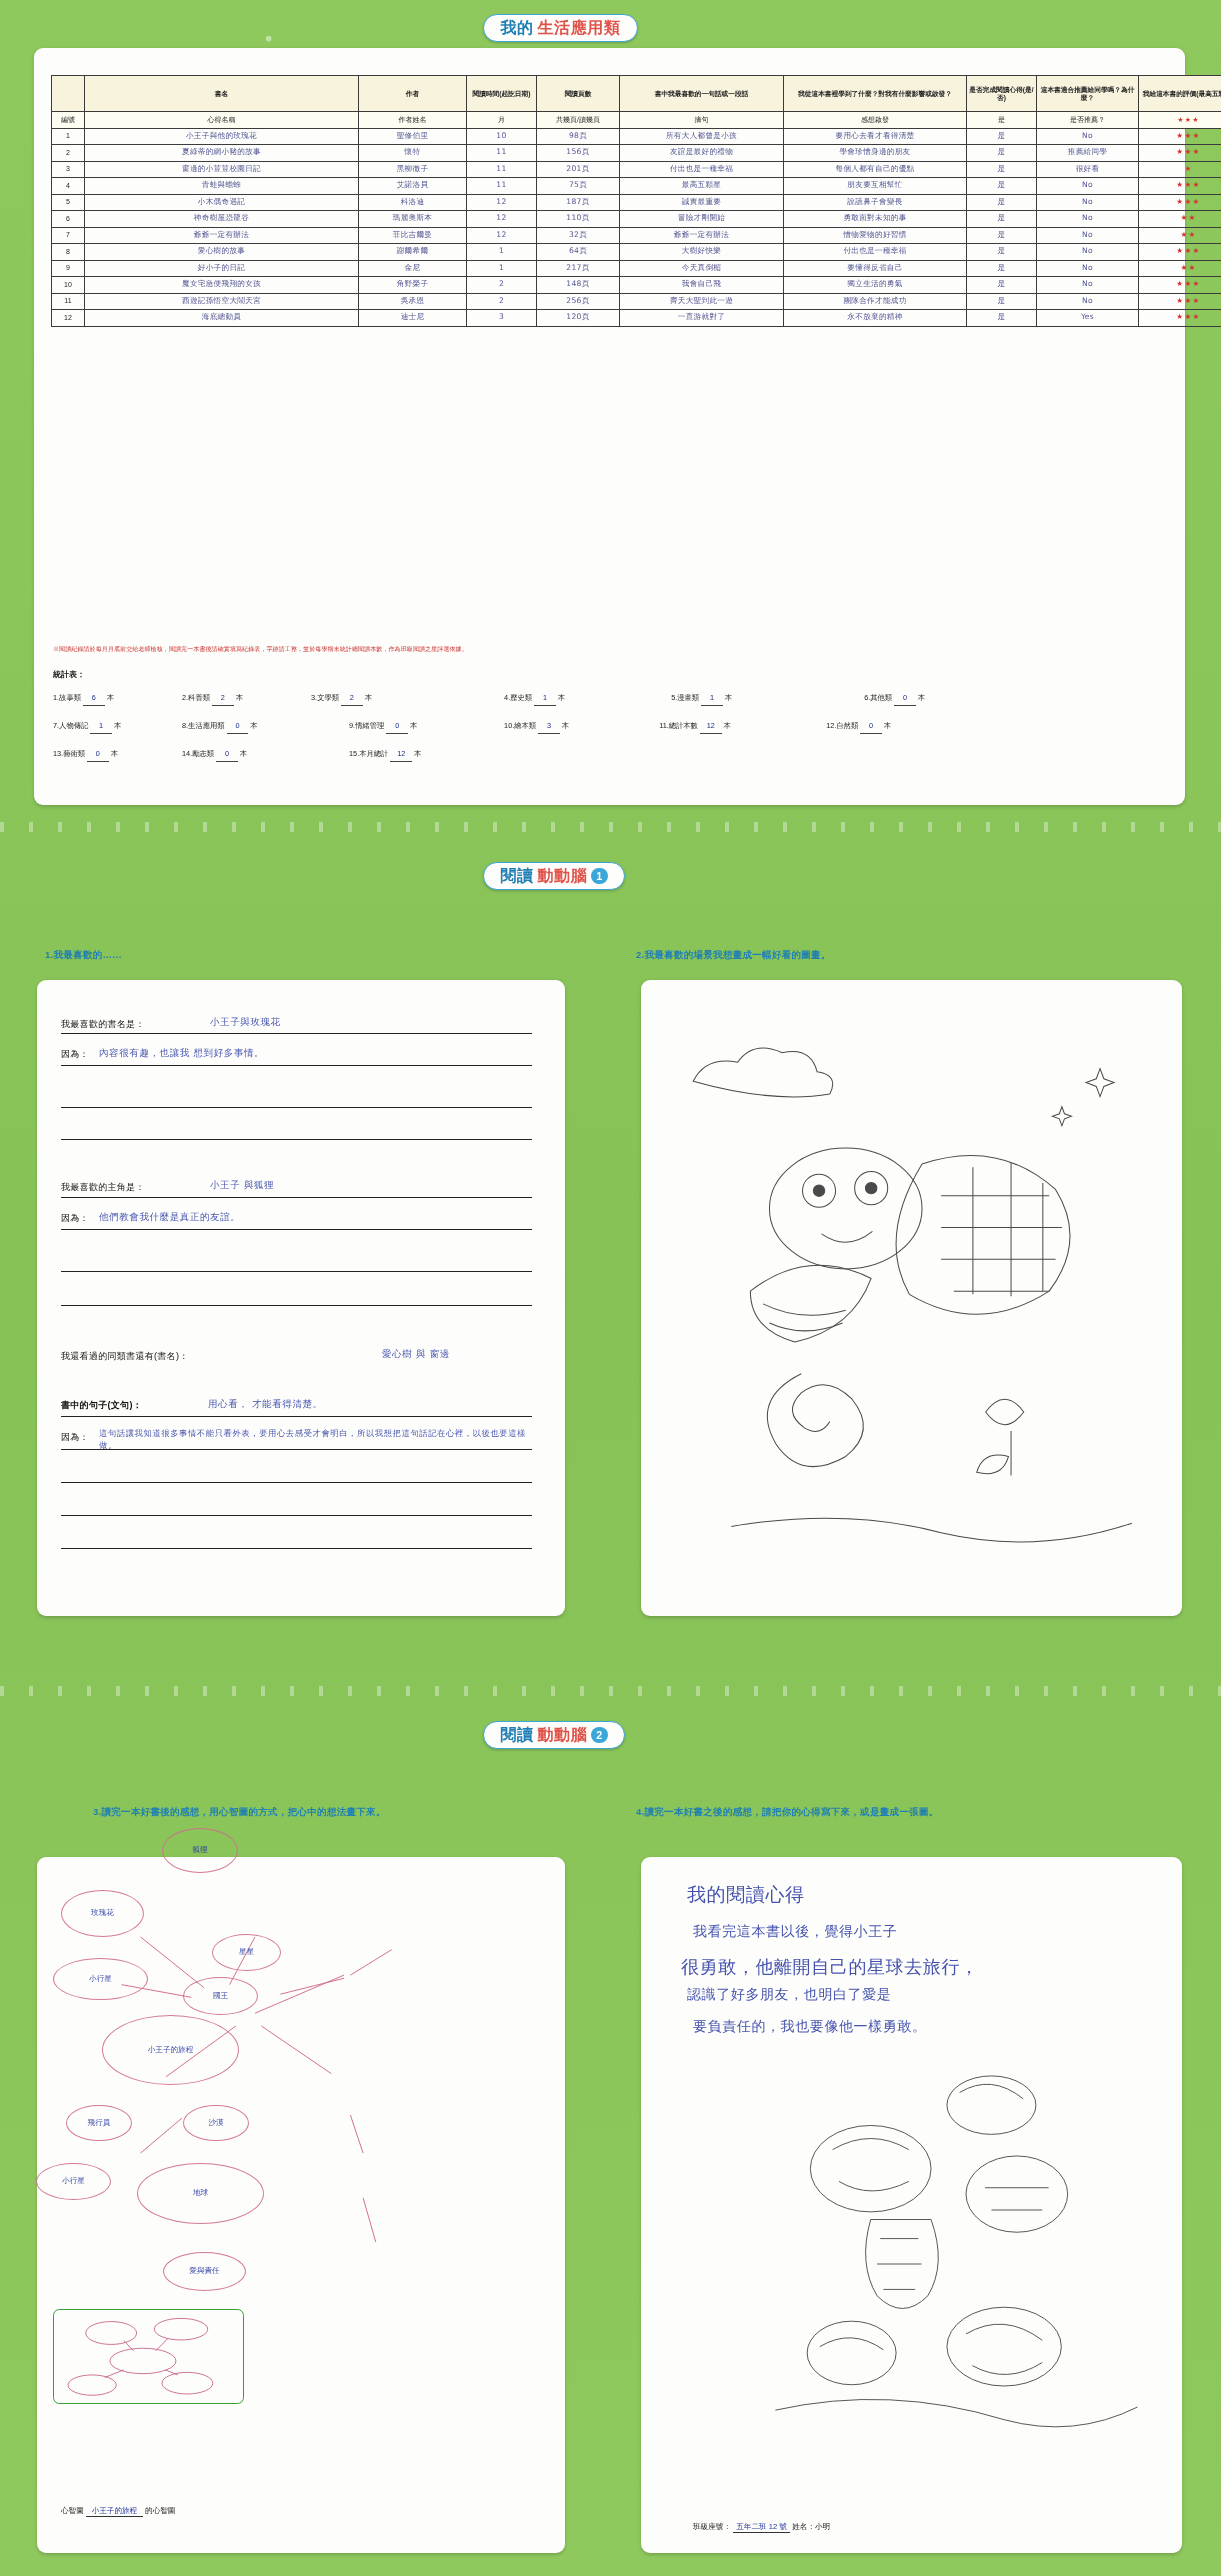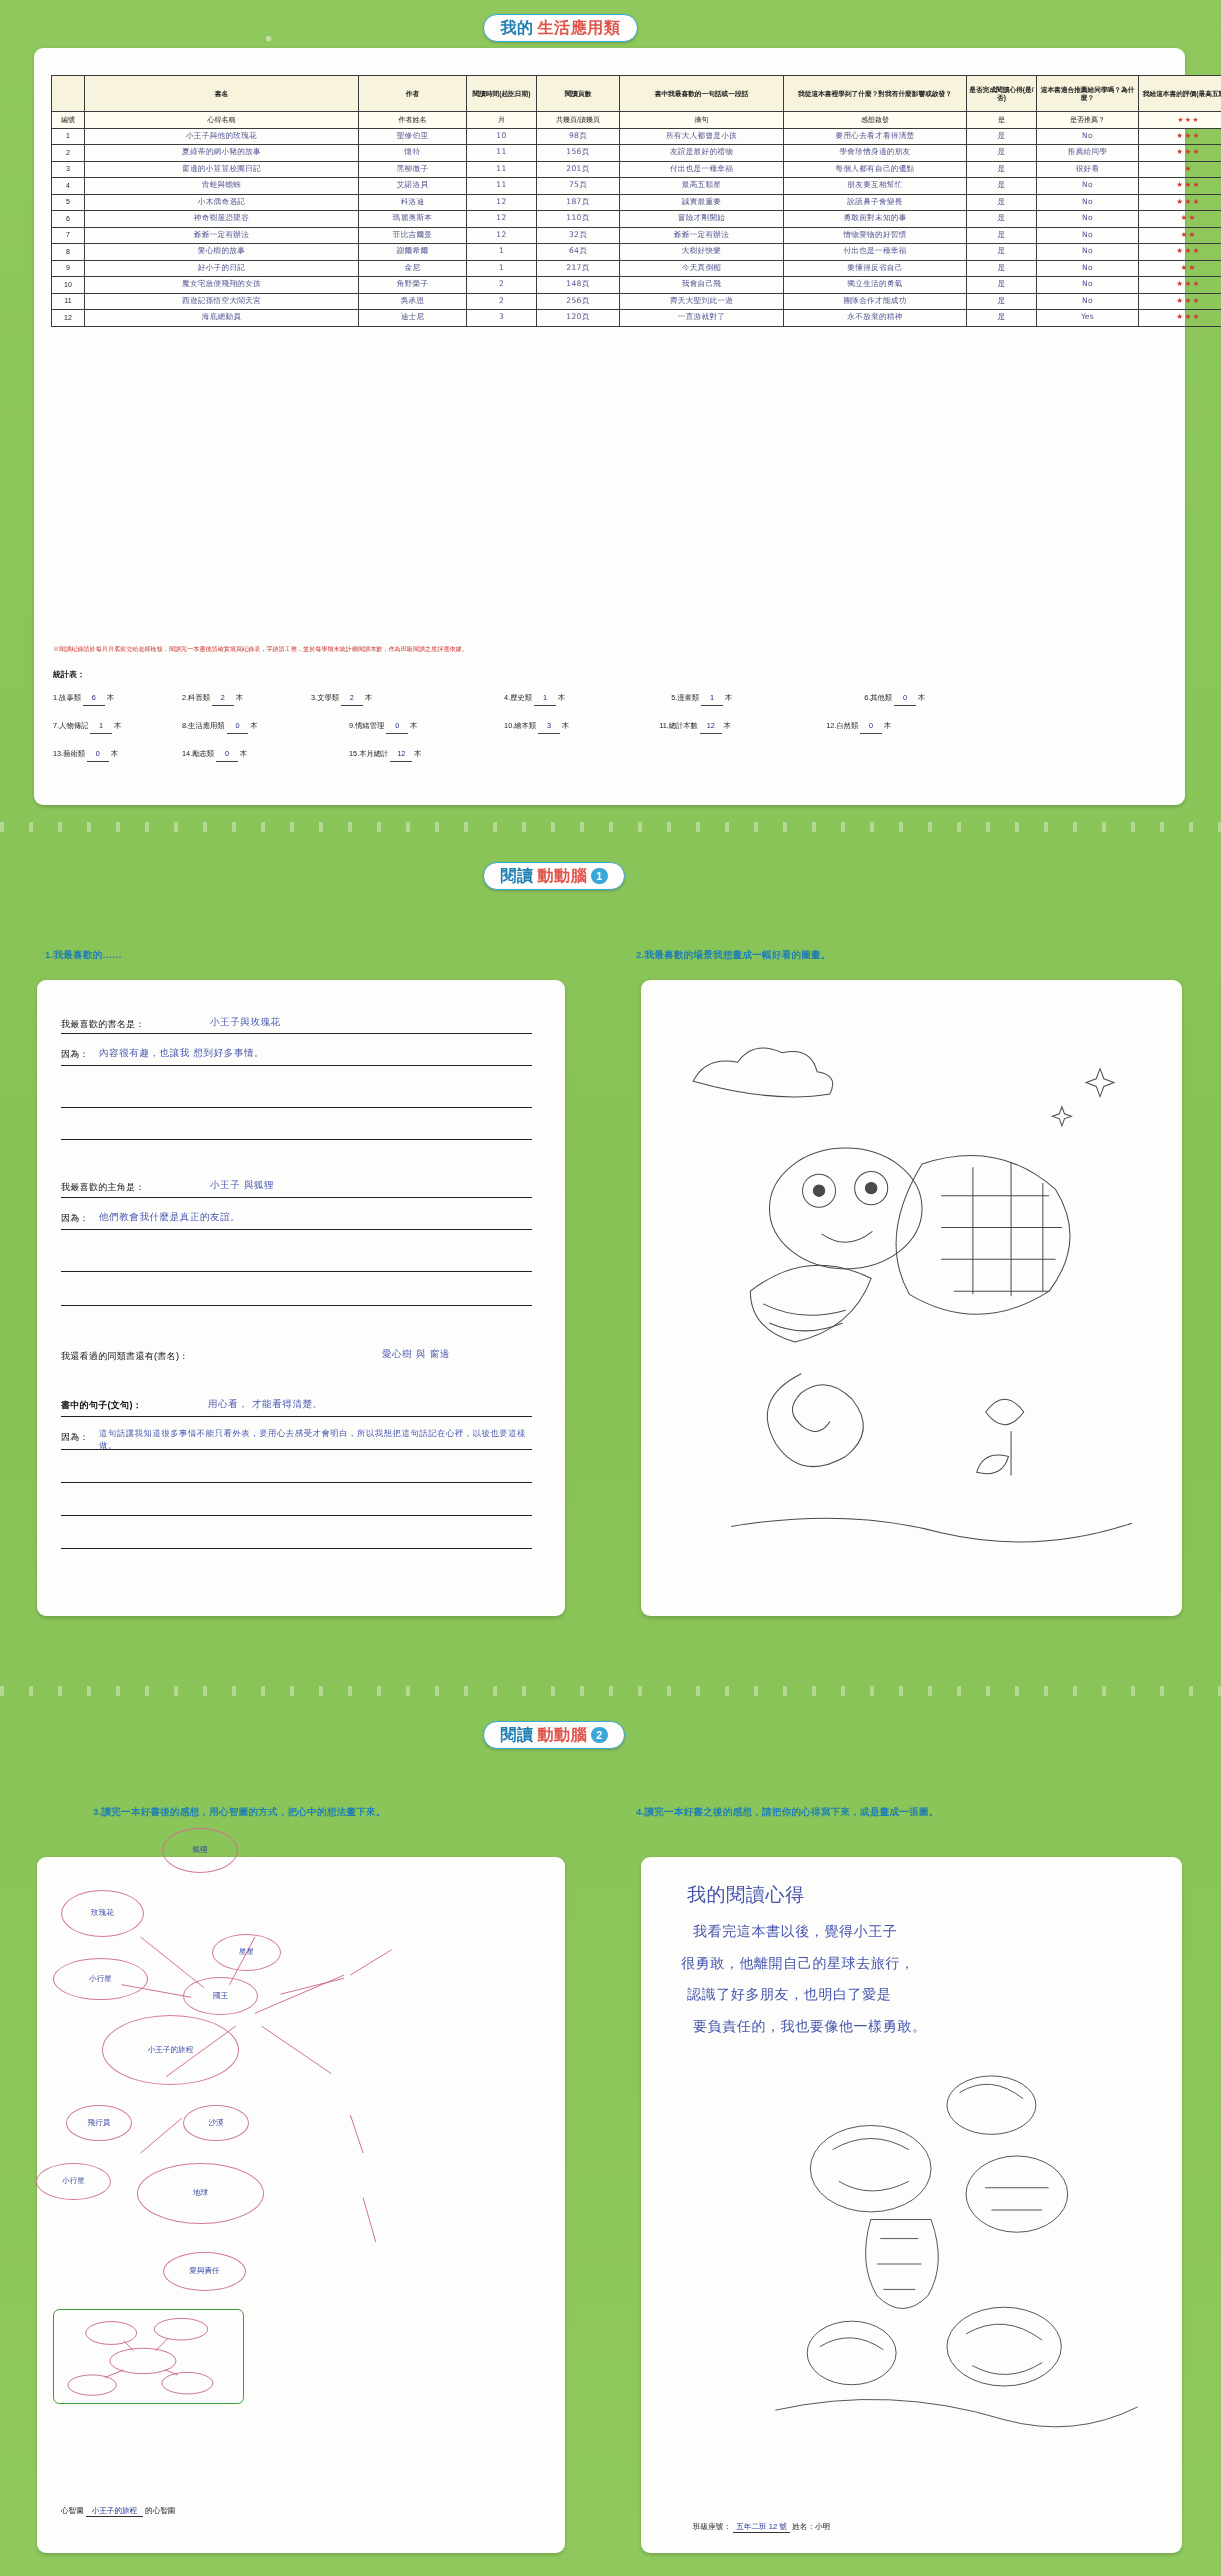--- a/index.html
+++ b/index.html
@@ -623,21 +623,21 @@
   <span>心智圖</span>
   <span class="u">小王子的旅程</span>
   <span>的心智圖</span>
 </div>
 
 <div class="card" style="left:641px; top:1857px; width:541px; height:696px;"></div>
 
 <div class="hand" style="left:687px; top:1880px; font-size:19px;">我的閱讀心得</div>
 
 <div class="hand" style="left:693px; top:1921px; font-size:14px;">我看完這本書以後，覺得小王子</div>
-<div class="hand" style="left:681px; top:1953px; font-size:14px;">很勇敢，他離開自己的星球去旅行，</div>
+<div class="hand" style="left:681px; top:1953px; font-size:18px;">很勇敢，他離開自己的星球去旅行，</div>
 <div class="hand" style="left:687px; top:1984px; font-size:14px;">認識了好多朋友，也明白了愛是</div>
 <div class="hand" style="left:693px; top:2016px; font-size:14px;">要負責任的，我也要像他一樣勇敢。</div>
 
 <div class="sketch" style="left:661px; top:2054px;">
   <svg width="502" height="420" viewBox="0 0 790 660" fill="none" stroke="#4f4f4f" stroke-width="1.5">
     <ellipse cx="520" cy="80" rx="70" ry="46"></ellipse>
     <path d="M470 60 q50 -30 100 10"></path>
     <ellipse cx="330" cy="180" rx="95" ry="68"></ellipse>
     <path d="M270 150 q60 -35 120 0 M280 200 q50 30 110 0"></path>
     <ellipse cx="560" cy="220" rx="80" ry="60"></ellipse>

